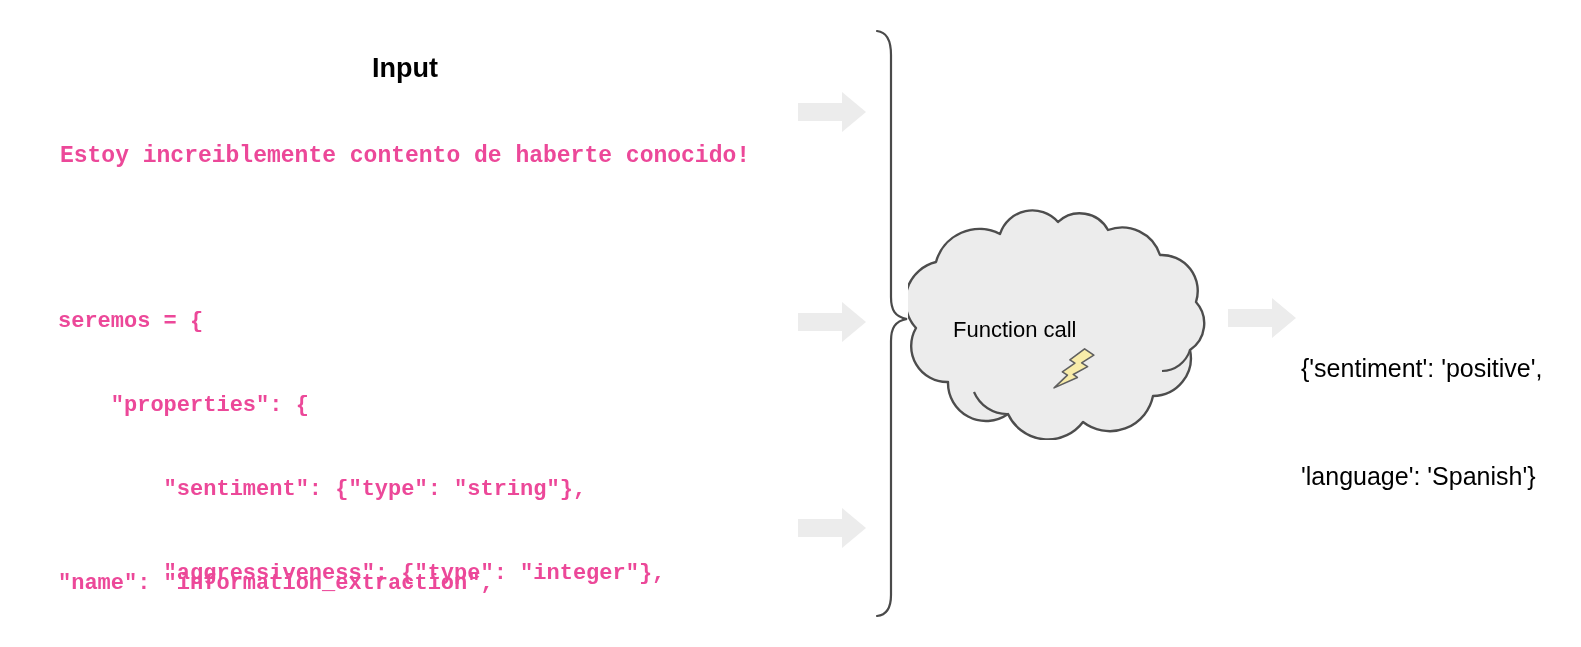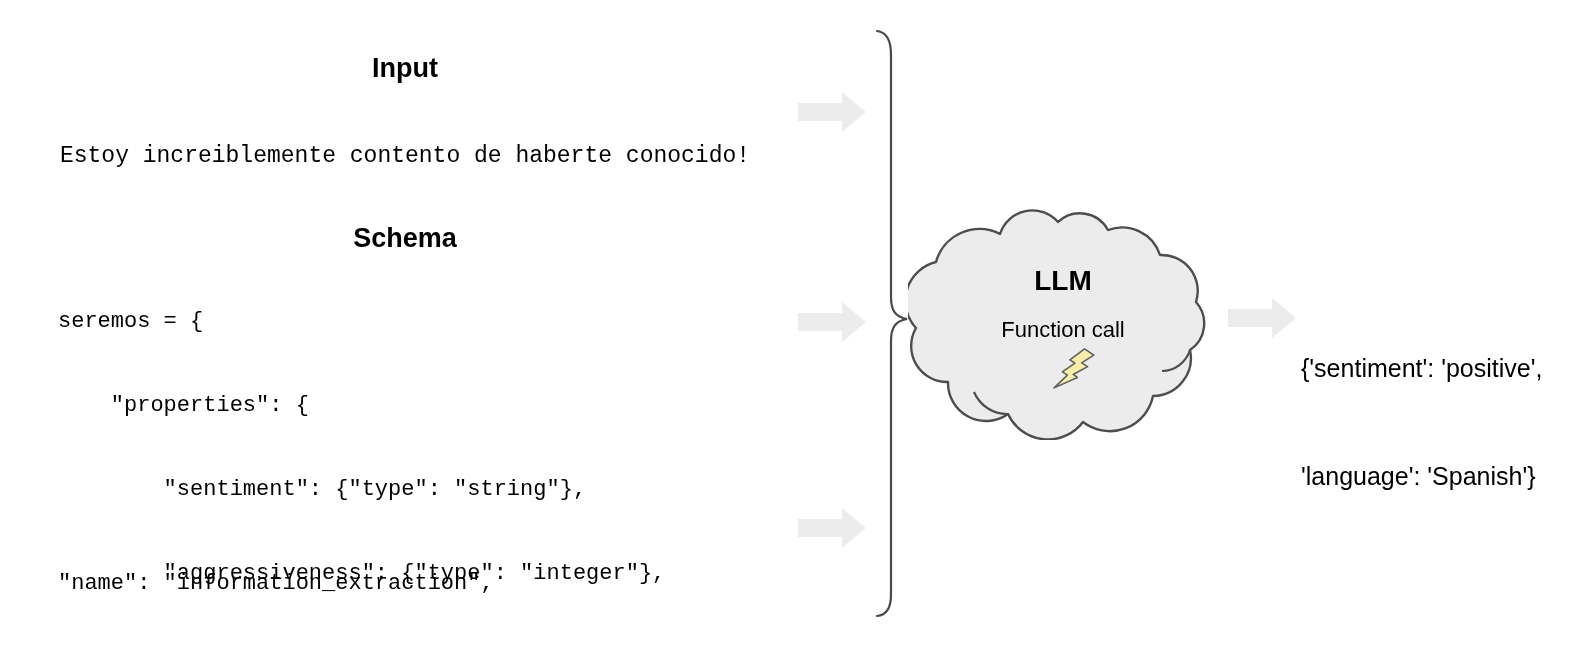--- a/index.html
+++ b/index.html
@@ -20,22 +20,22 @@
     width: 714px;
     text-align: center;
     font-size: 27px;
     font-weight: bold;
     line-height: 32px;
     color: #000000;
     white-space: pre;
   }
   .code {
     font-family: "Liberation Mono", monospace;
-    font-weight: normal;
-    color: #000000;
+    font-weight: bold;
+    color: #ec4899;
     white-space: pre;
   }
   .input-lines {
     position: absolute;
     left: 20px;
     top: 86px;
     width: 714px;
     text-align: center;
     font-size: 23px;
     line-height: 28px;
@@ -63,21 +63,21 @@
     text-align: center;
     font-size: 28px;
     font-weight: bold;
     line-height: 34px;
   }
   .llm-subtitle {
     position: absolute;
     left: 925px;
     top: 317px;
     width: 220px;
-    text-align: center;
+    text-align: left;
     font-size: 22px;
     font-weight: normal;
     line-height: 26px;
   }
   .output-text {
     position: absolute;
     left: 1273px;
     top: 278px;
     font-size: 25px;
     font-weight: normal;
@@ -88,21 +88,20 @@
 </head>
 <body>
 
 <div class="canvas">
 
   <div class="sec-title" style="top:52px">Input</div>
   <div class="input-lines code">
     <div>Estoy increiblemente contento de haberte conocido!</div>
   </div>
 
-  <div class="sec-title" style="top:222px">Schema</div>
   <div class="schema-code code">
     <div>seremos = {</div>
     <div>    "properties": {</div>
     <div>        "sentiment": {"type": "string"},</div>
     <div>        "aggressiveness": {"type": "integer"},</div>
     <div>        "language": {"type": "string"},</div>
     
   </div>
 
   <div class="function-code code">
@@ -140,21 +139,20 @@
              A 44 44 0 0 1 100 214
              A 38 38 0 0 1 40 182
              A 36 36 0 0 1 8 128 Z" stroke-width="2.4" stroke-linejoin="round" fill="#ececec" stroke="#4d4d4d"></path>
     <path d="M 282 150 A 30 30 0 0 1 254 171" fill="none" stroke-width="2.2" stroke="#4d4d4d"></path>
     <path d="M 100 214 A 36 36 0 0 1 66 192" fill="none" stroke-width="2.2" stroke="#4d4d4d"></path>
     <g transform="translate(152,146) rotate(24 13 24)">
       <polygon points="15,0 26,2 18,14 25,15 15,28 20,29 3,48 10,31 4,30 12,17 6,16" stroke-width="1.6" stroke-linejoin="round" fill="#f8eca9" stroke="#606060"></polygon>
     </g>
   </svg>
 
-  <div class="llm-title">LLM</div>
   <div class="llm-subtitle">Function call</div>
 
   <svg class="arrow-svg" style="left:1200px; top:298px" viewBox="0 0 68 40">
     <polygon points="0,11 44,11 44,0 68,20 44,40 44,29 0,29" fill="#ececec"></polygon>
   </svg>
 
   <div class="output-text">
     <div>{'sentiment': 'positive',</div>
     <div>'language': 'Spanish'}</div>
   </div>

